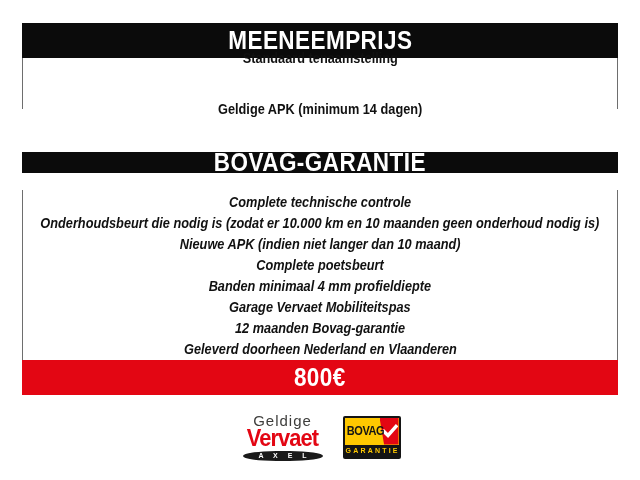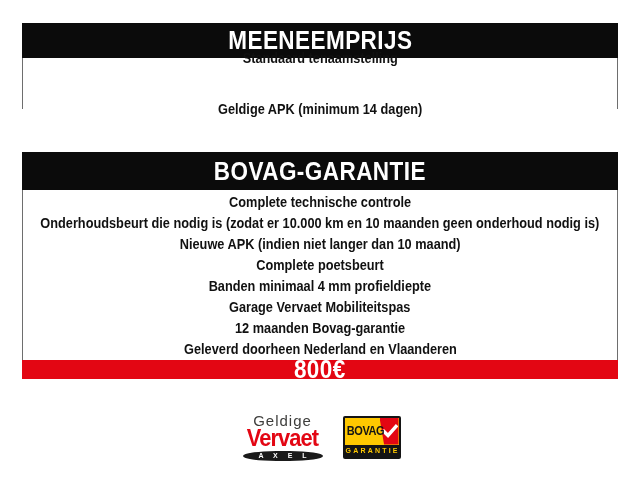--- a/index.html
+++ b/index.html
@@ -46,24 +46,24 @@
   .body-line {
     font-size: 15px;
     white-space: nowrap;
     transform: scaleX(0.85);
     transform-origin: center;
   }
   #panel1-header { top: 23px;  height: 35px; align-items: center; }
   #panel1-body   { top: 58px;  height: 51px; gap: 31px; }
   #panel1-body .body-line { line-height: 20px; }
   #panel1-footer { top: 109px; height: 37px; }
-  #panel2-header { top: 152px; height: 38px; }
-  #panel2-body   { top: 190px; height: 170px; }
+  #panel2-header { top: 152px; height: 21px; }
+  #panel2-body   { top: 190px; height: 170px; font-style: italic; }
   #panel2-body .body-line { line-height: 21px; }
-  #panel2-footer { top: 360px; height: 19px; }
+  #panel2-footer { top: 360px; height: 35px; }
 
   .logo-row {
     position: absolute;
     left: 0;
     top: 410px;
     width: 640px;
     height: 54px;
     display: flex;
     align-items: center;
     justify-content: center;

